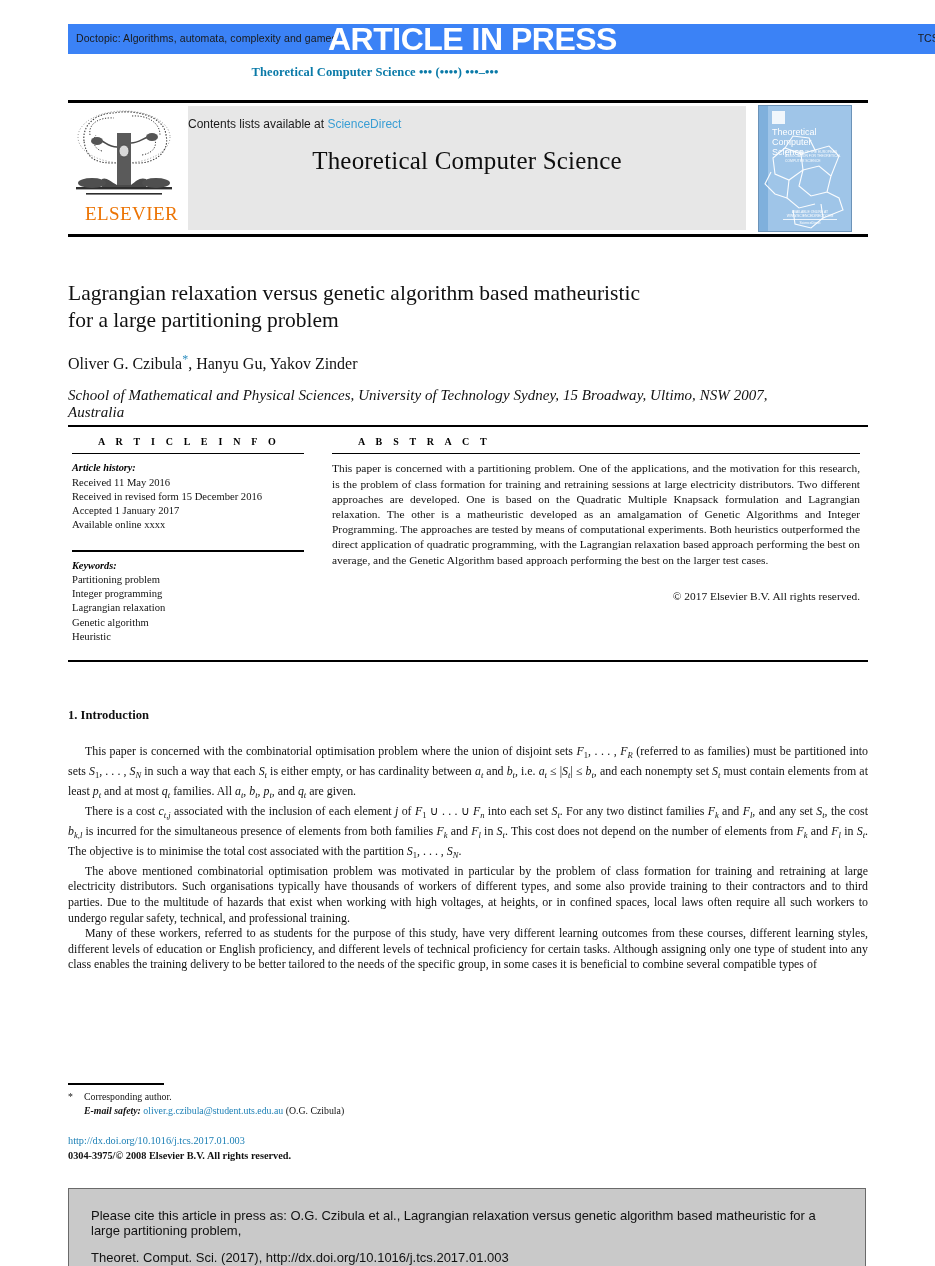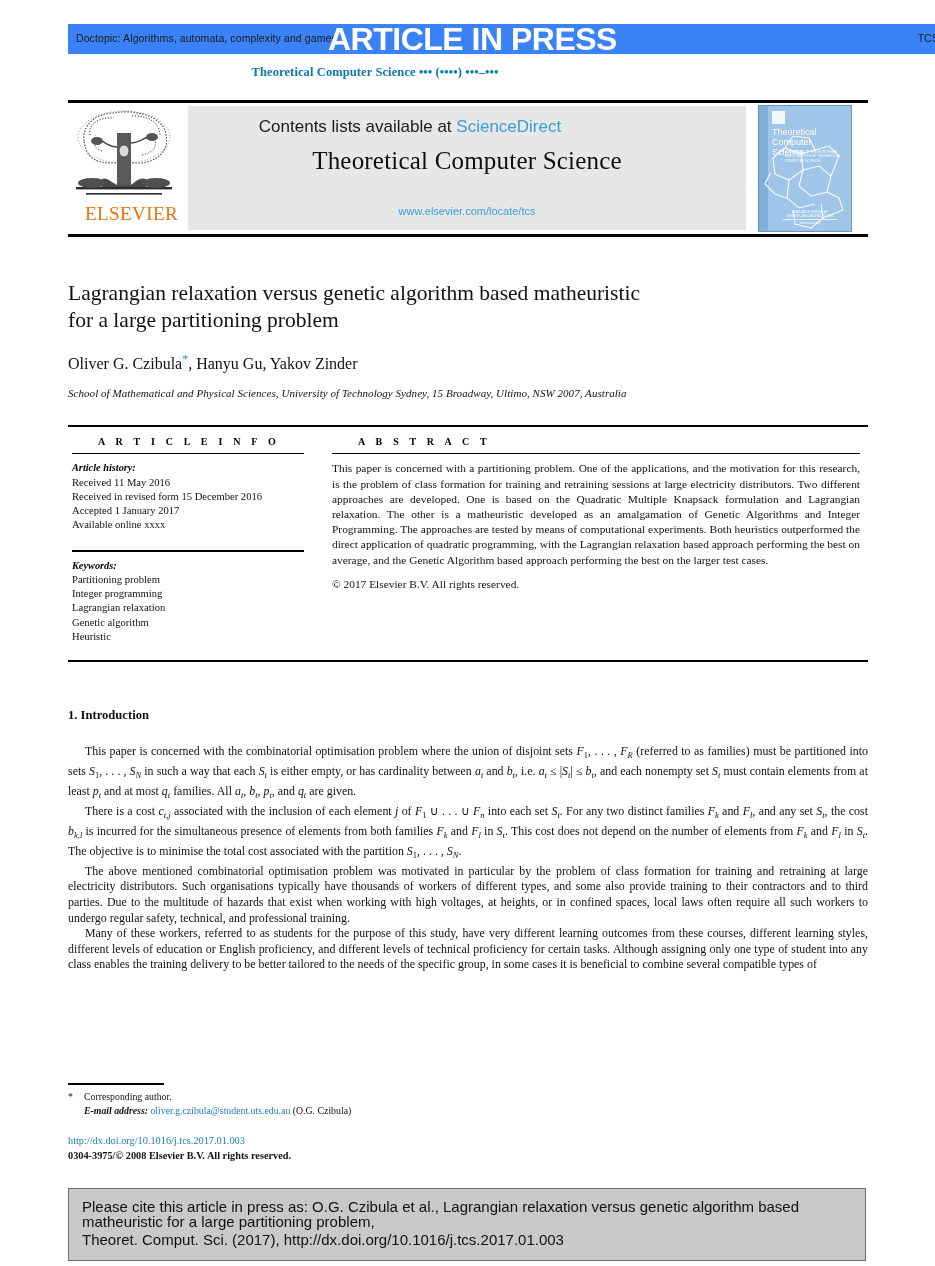--- a/index.html
+++ b/index.html
@@ -136,23 +136,22 @@
     top: 3px;
     width: 558px;
     height: 124px;
     background: #e7e7e7;
   }
   .contents-line {
     position: absolute;
     left: 0;
     top: 11px;
     width: 444px;
-    text-align: center;
-    font-family: "Liberation Sans", sans-serif;
-    font-size: 17px;
+    font-family: "Liberation Sans", sans-serif;
+    font-size: 12px;
     color: #1a1a1a;
   }
   .contents-line .sd {
     color: #3a9ed4;
   }
   .journal-name {
     position: absolute;
     left: 0;
     top: 41px;
     width: 558px;
@@ -251,21 +250,21 @@
     color: #111111;
   }
   .authors .star { color: #2f8fc0; font-size: 12px; vertical-align: super; }
   .affil {
     position: absolute;
     left: 68px;
     top: 387px;
     width: 740px;
     font-family: "Liberation Serif", serif;
     font-style: italic;
-    font-size: 11px;
+    font-size: 15px;
     color: #111111;
     letter-spacing: 0.05px;
   }
 
   
   .rule-block-top {
     position: absolute;
     left: 68px;
     top: 425px;
     width: 800px;
@@ -323,21 +322,22 @@
     width: 528px;
   }
   .abs-text {
     font-family: "Liberation Serif", serif;
     font-size: 11.4px;
     line-height: 15.2px;
     text-align: justify;
     color: #111111;
   }
   .abs-copy {
-    margin-top: 10px;
+    margin-top: 22px;
+    text-align: right;
     font-family: "Liberation Serif", serif;
     font-size: 11.4px;
     color: #111111;
   }
 
   
   .sec-head {
     position: absolute;
     left: 68px;
     top: 708px;
@@ -408,23 +408,23 @@
     left: 68px;
     top: 1188px;
     width: 798px;
     min-height: 40px;
     background: #c9c9c9;
     border: 1px solid #6a6a6a;
     box-sizing: border-box;
     padding: 7px 9px 8px 9px;
   }
   .cite-box p {
-    margin: 4px;
-    font-family: "Liberation Sans", sans-serif;
-    font-size: 15px;
+    margin: 13px;
+    font-family: "Liberation Sans", sans-serif;
+    font-size: 13px;
     line-height: 14.5px;
     color: #111111;
   }
 </style>
 </head>
 <body>
 
 <div class="page">
 
   <div class="aip-band">
@@ -461,21 +461,20 @@
         </g>
       </svg>
       <div class="elsevier-word">ELSEVIER</div>
     </div>
 
     <div class="contents-box">
       <div class="contents-line">
         <span>Contents lists available at </span><span class="sd">ScienceDirect</span>
       </div>
       <div class="journal-name">Theoretical Computer Science</div>
-      <div class="journal-url">www.elsevier.com/locate/tcs</div>
     </div>
 
     <div class="cover-thumb">
       <div class="cover-left-strip"></div>
       <svg viewBox="0 0 92 125" style="position:absolute;left:0;top:0;width:92px;height:125px;">
         <g fill="none" stroke="#ffffff" stroke-width="1.1" opacity="0.95">
           <path d="M14 52 L26 42 L42 48 L44 64 L30 74 L16 68 Z"></path>
           <path d="M44 64 L60 60 L72 70 L68 86 L52 90 L40 80 Z"></path>
           <path d="M30 74 L28 92 L40 102 L56 98"></path>
           <path d="M34 104 L36 118 L52 122 L64 112 L62 98"></path>
@@ -557,21 +556,21 @@
     <p>The above mentioned combinatorial optimisation problem was motivated in particular by the problem of class formation for training and retraining at large electricity distributors. Such organisations typically have thousands of workers of different types, and some also provide training to their contractors and to third parties. Due to the multitude of hazards that exist when working with high voltages, at heights, or in confined spaces, local laws often require all such workers to undergo regular safety, technical, and professional training.</p>
     <p>Many of these workers, referred to as students for the purpose of this study, have very different learning outcomes from these courses, different learning styles, different levels of education or English proficiency, and different levels of technical proficiency for certain tasks. Although assigning only one type of student into any class enables the training delivery to be better tailored to the needs of the specific group, in some cases it is beneficial to combine several compatible types of</p>
   </div>
 
   <div class="fn-rule"></div>
   <div class="footnotes">
     <div>
       <span class="fstar">*</span><span>Corresponding author.</span>
     </div>
     <div style="padding-left:16px;">
-      <span class="em">E-mail address:</span>
+      <span class="em">E-mail safety:</span>
       <span class="link">oliver.g.czibula@student.uts.edu.au</span>
       <span>(O.G. Czibula)</span>
     </div>
   </div>
 
   <div class="doi-block">
     <div class="doi">http://dx.doi.org/10.1016/j.tcs.2017.01.003</div>
     <div class="issn">0304-3975/© 2008 Elsevier B.V. All rights reserved.</div>
   </div>
 

